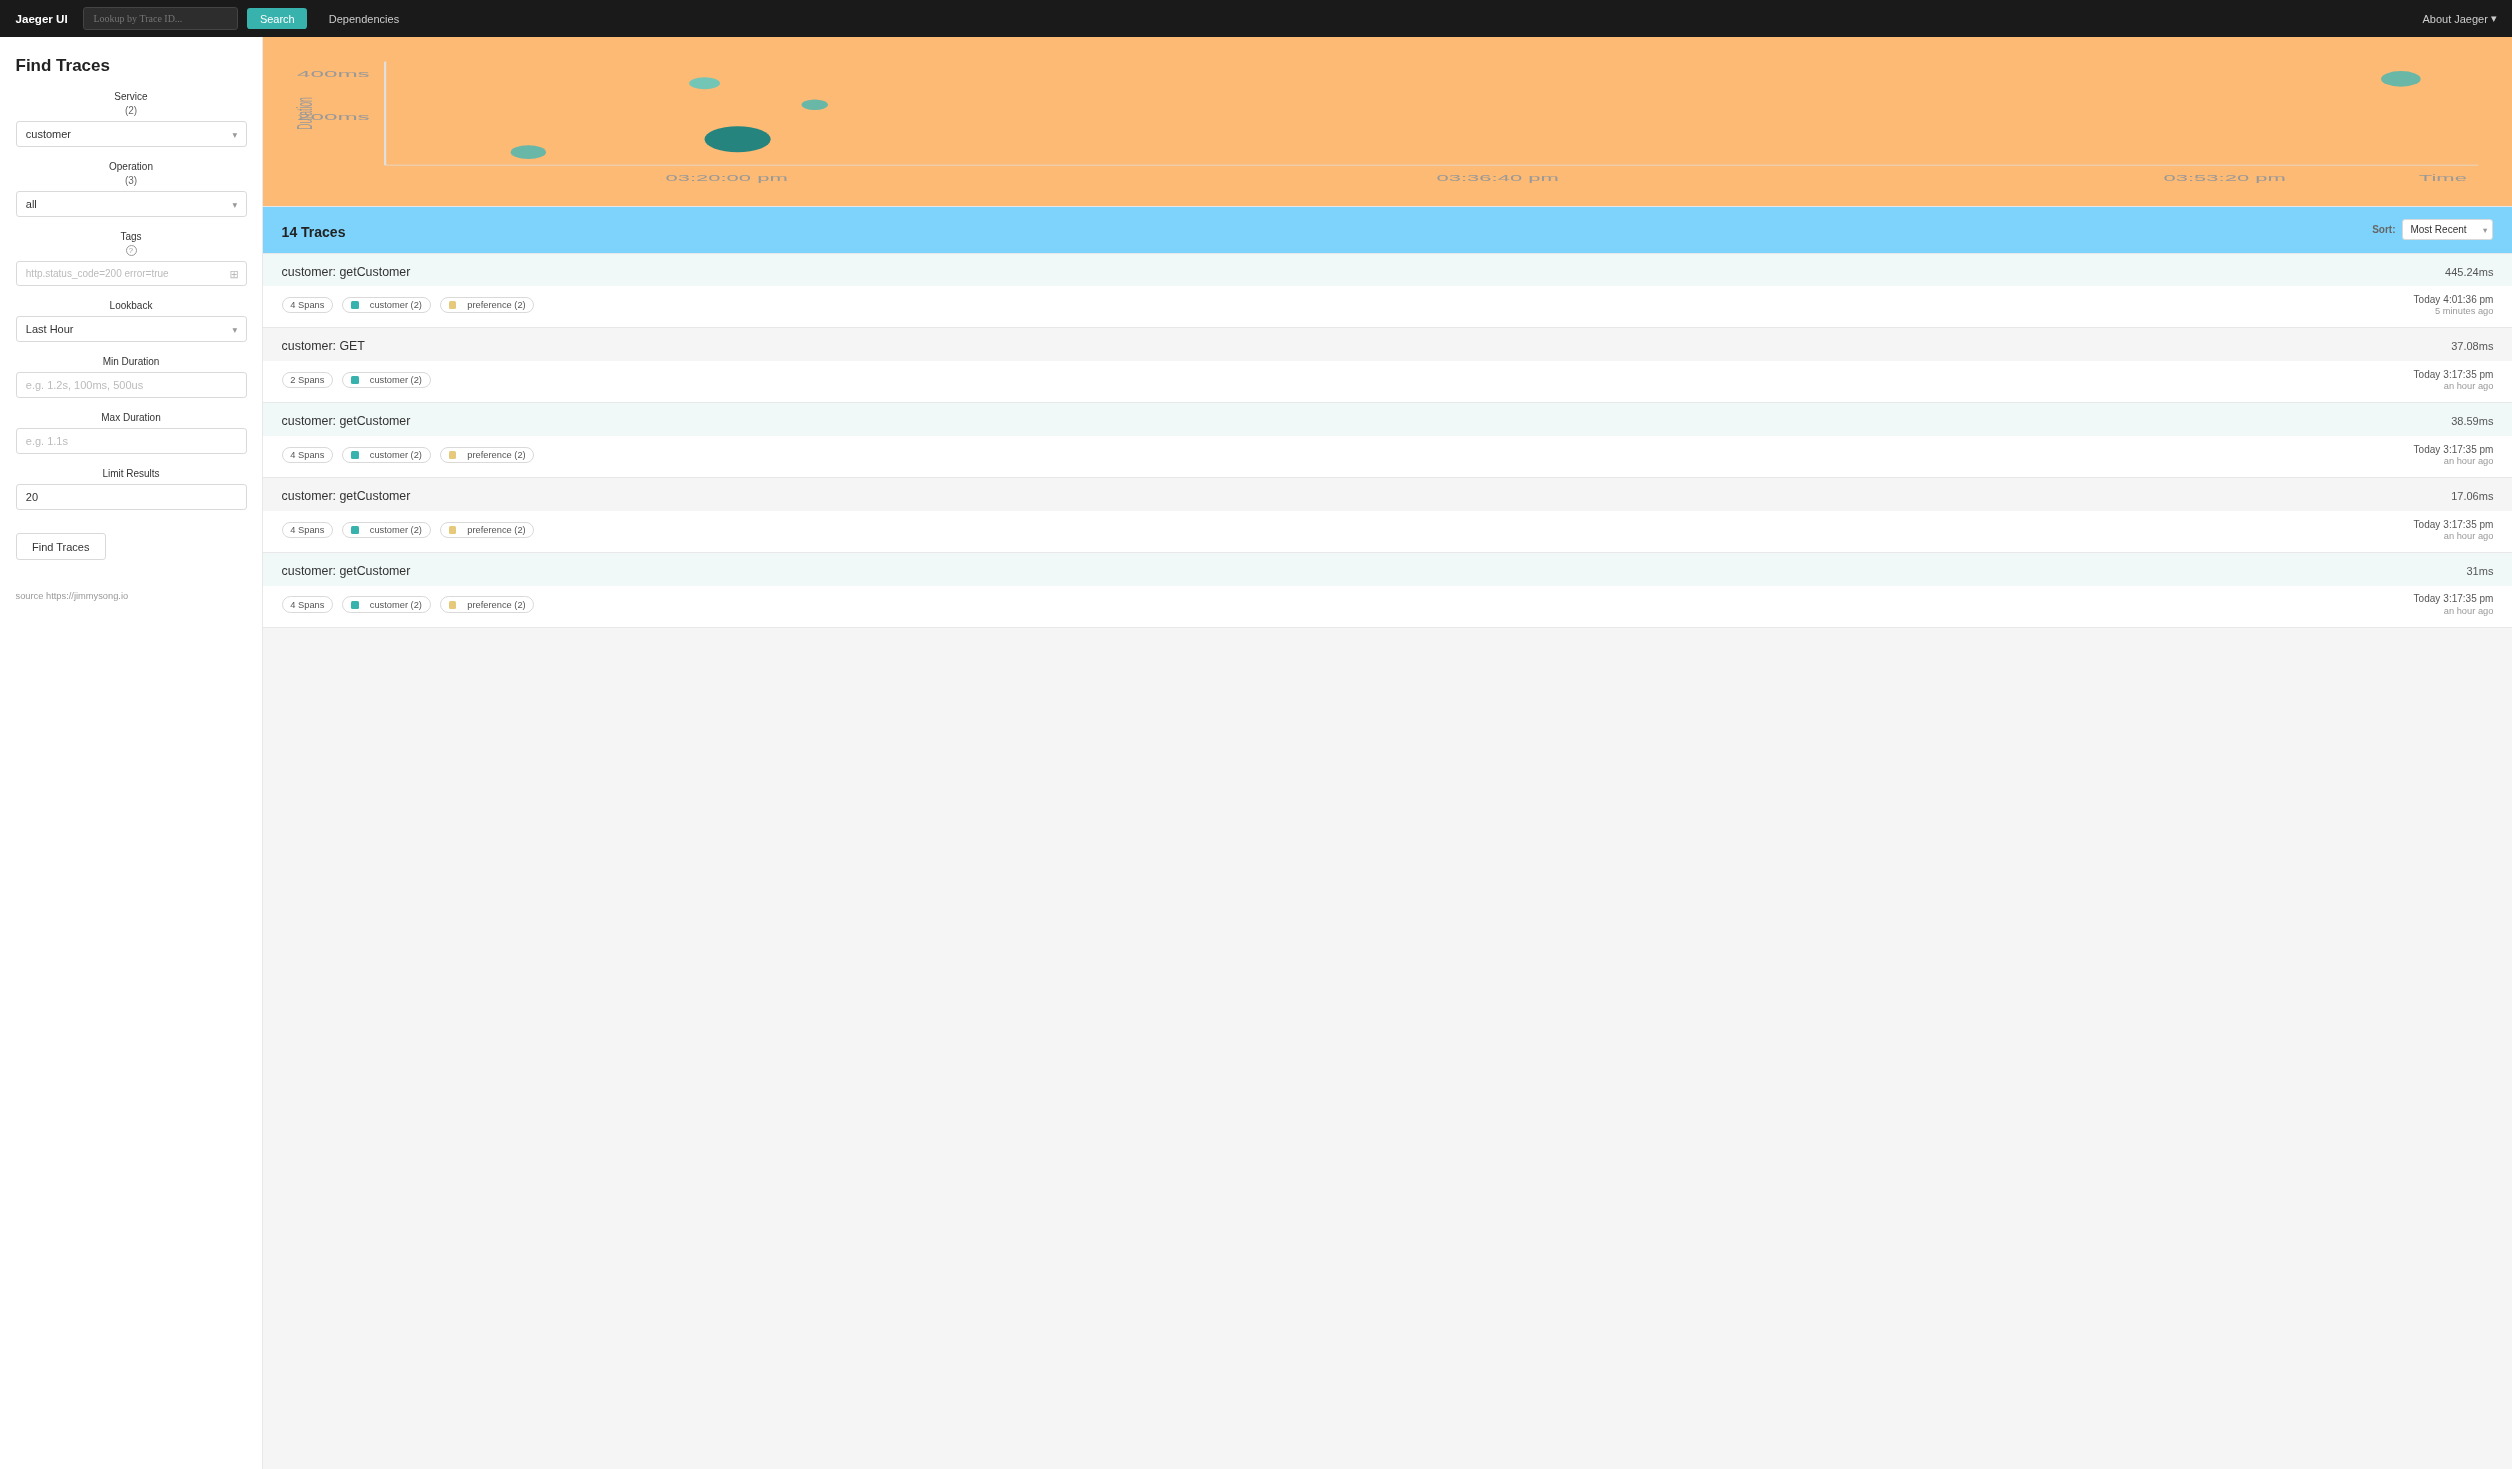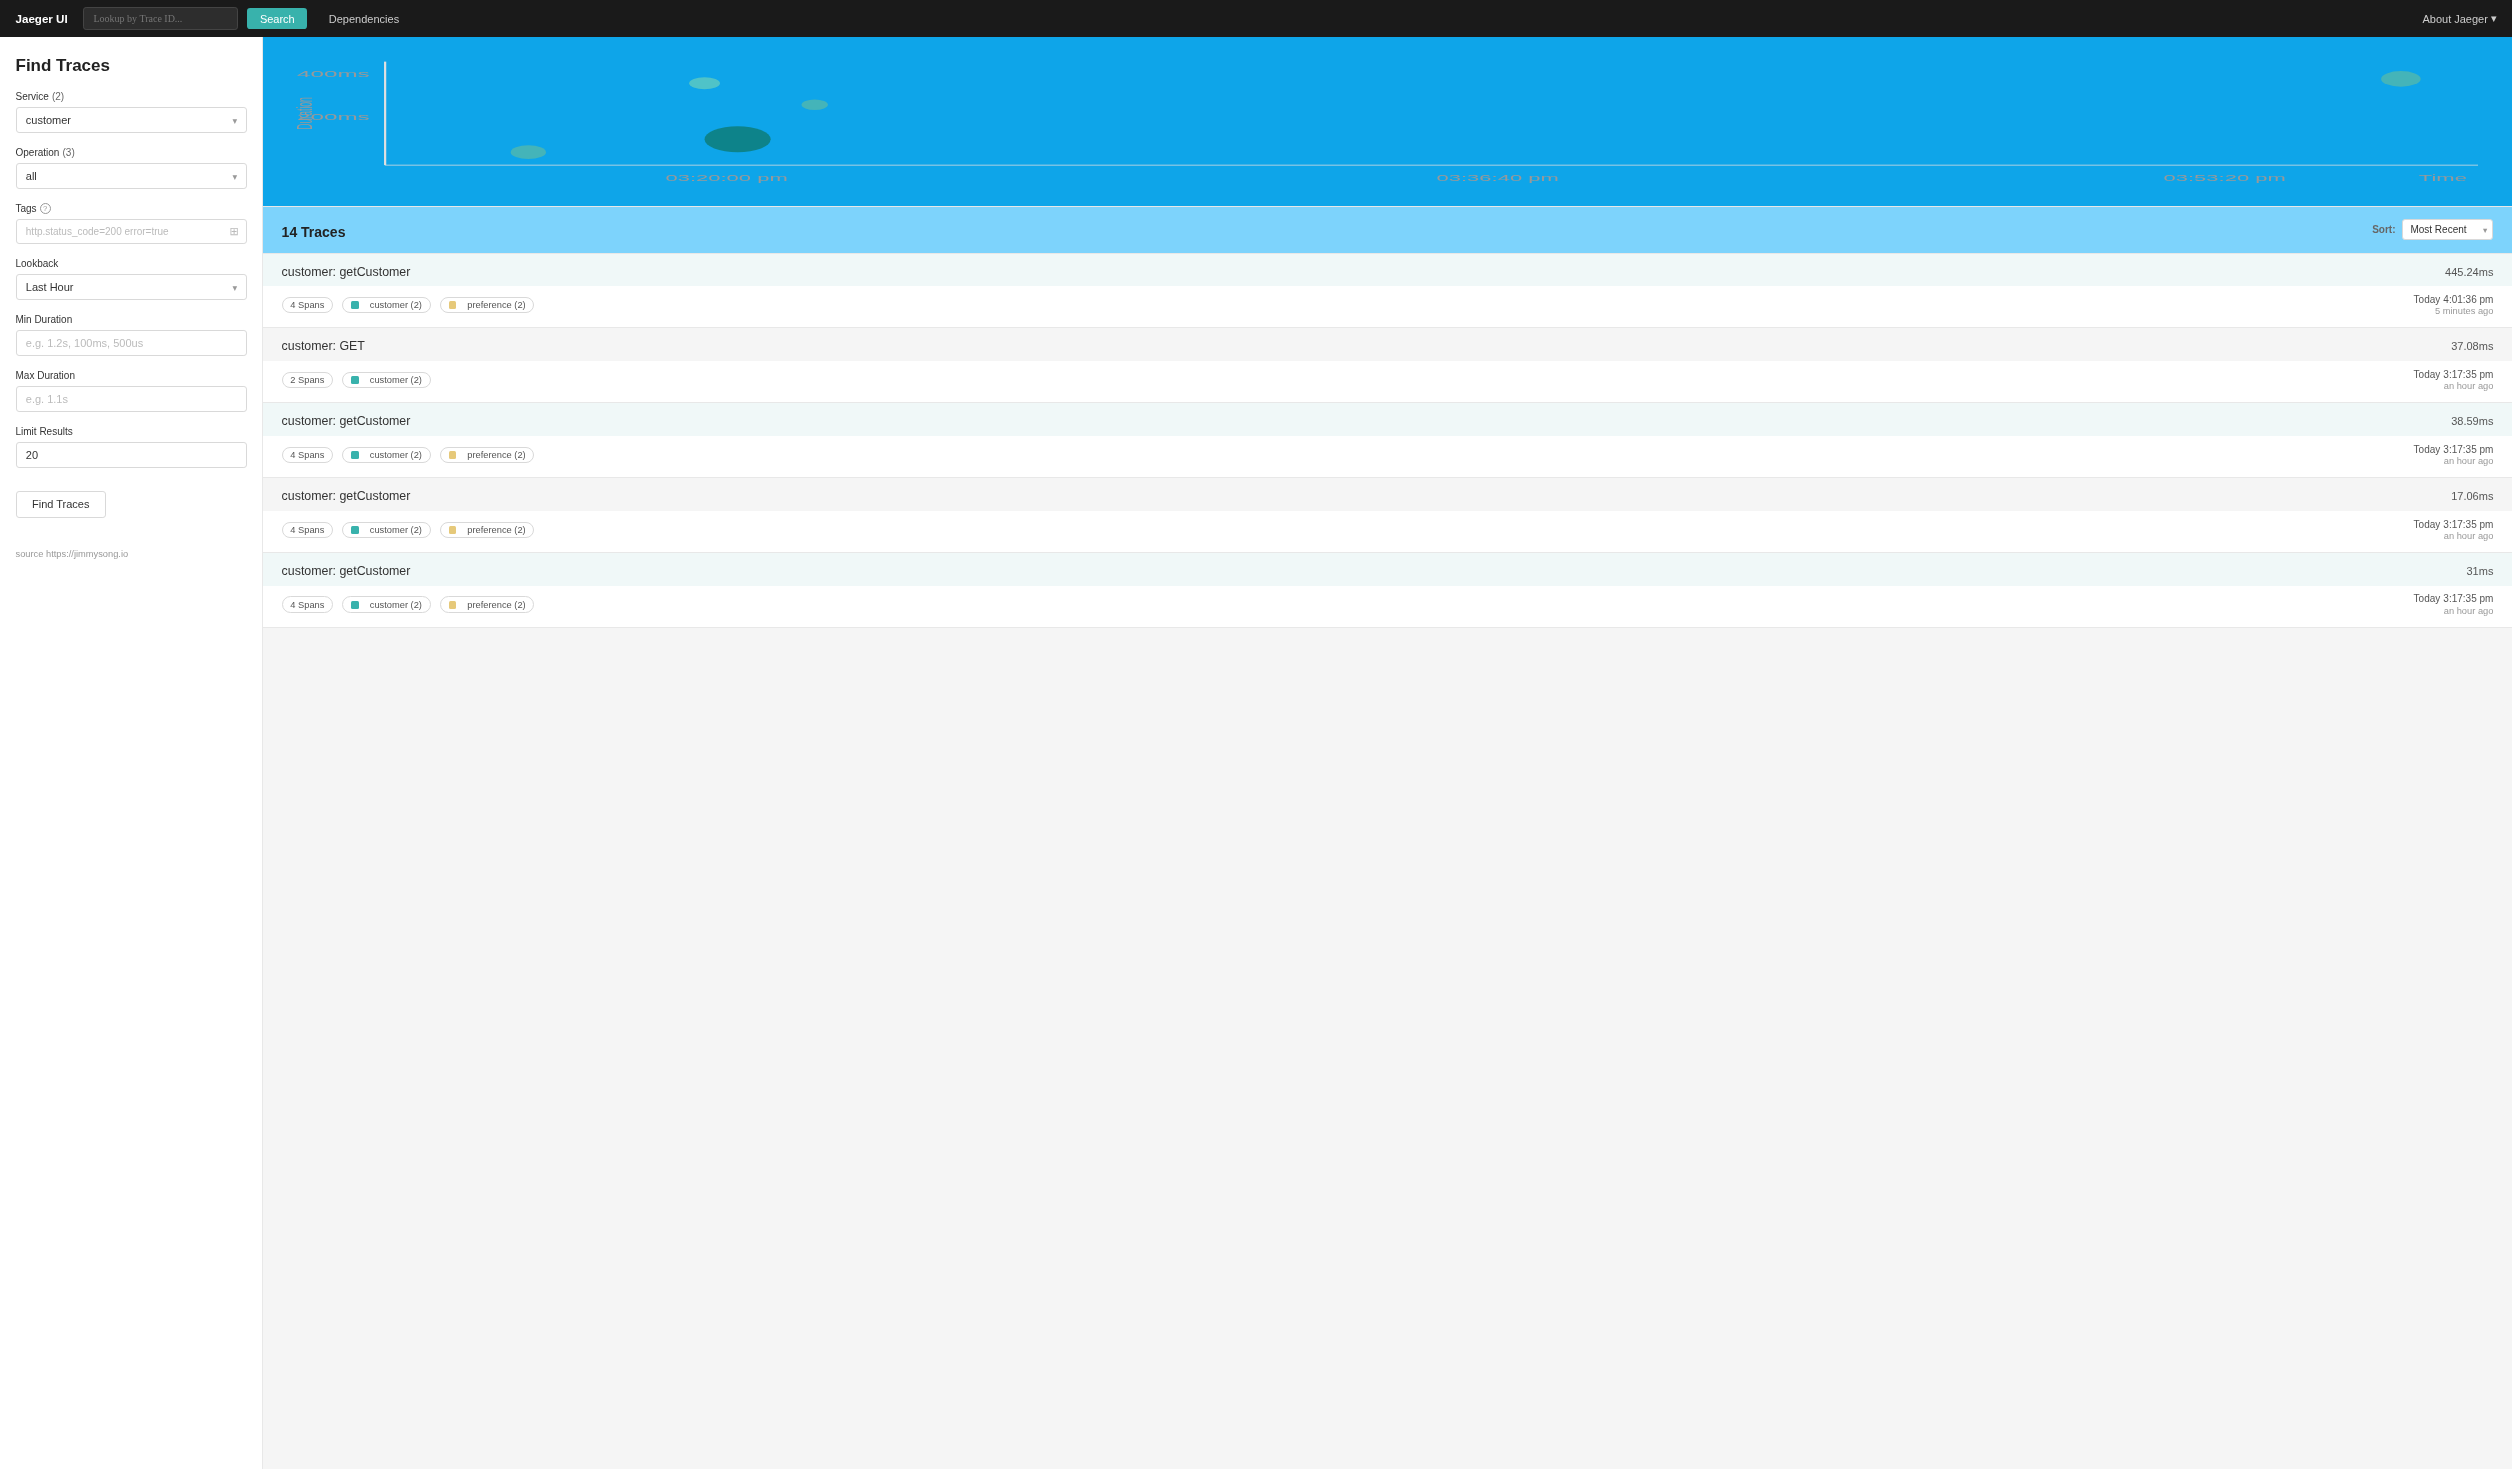--- a/index.html
+++ b/index.html
@@ -89,20 +89,21 @@
       margin-bottom: 14px;
     }
     .form-label {
       font-size: 10px;
       font-weight: 500;
       color: #333;
       margin-bottom: 4.6px;
       display: flex;
       align-items: center;
       gap: 3.1px;
+      flex-direction: column;
     }
     .form-label .count {
       color: #666;
       font-weight: normal;
     }
     .form-label .help-icon {
       display: inline-flex;
       align-items: center;
       justify-content: center;
       width: 11px;
@@ -179,21 +180,21 @@
 
     
     .main-content {
       flex: 1;
       overflow-y: auto;
       background: #f5f5f5;
     }
 
     
     .chart-area {
-      background: #0ea5e9;
+      background: #fdba74;
       padding: 15.5px 23px;
       position: relative;
       height: 170px;
       border-bottom: 0.8px solid #e8e8e8;
     }
     .chart-svg {
       width: 100%;
       height: 100%;
     }
 

